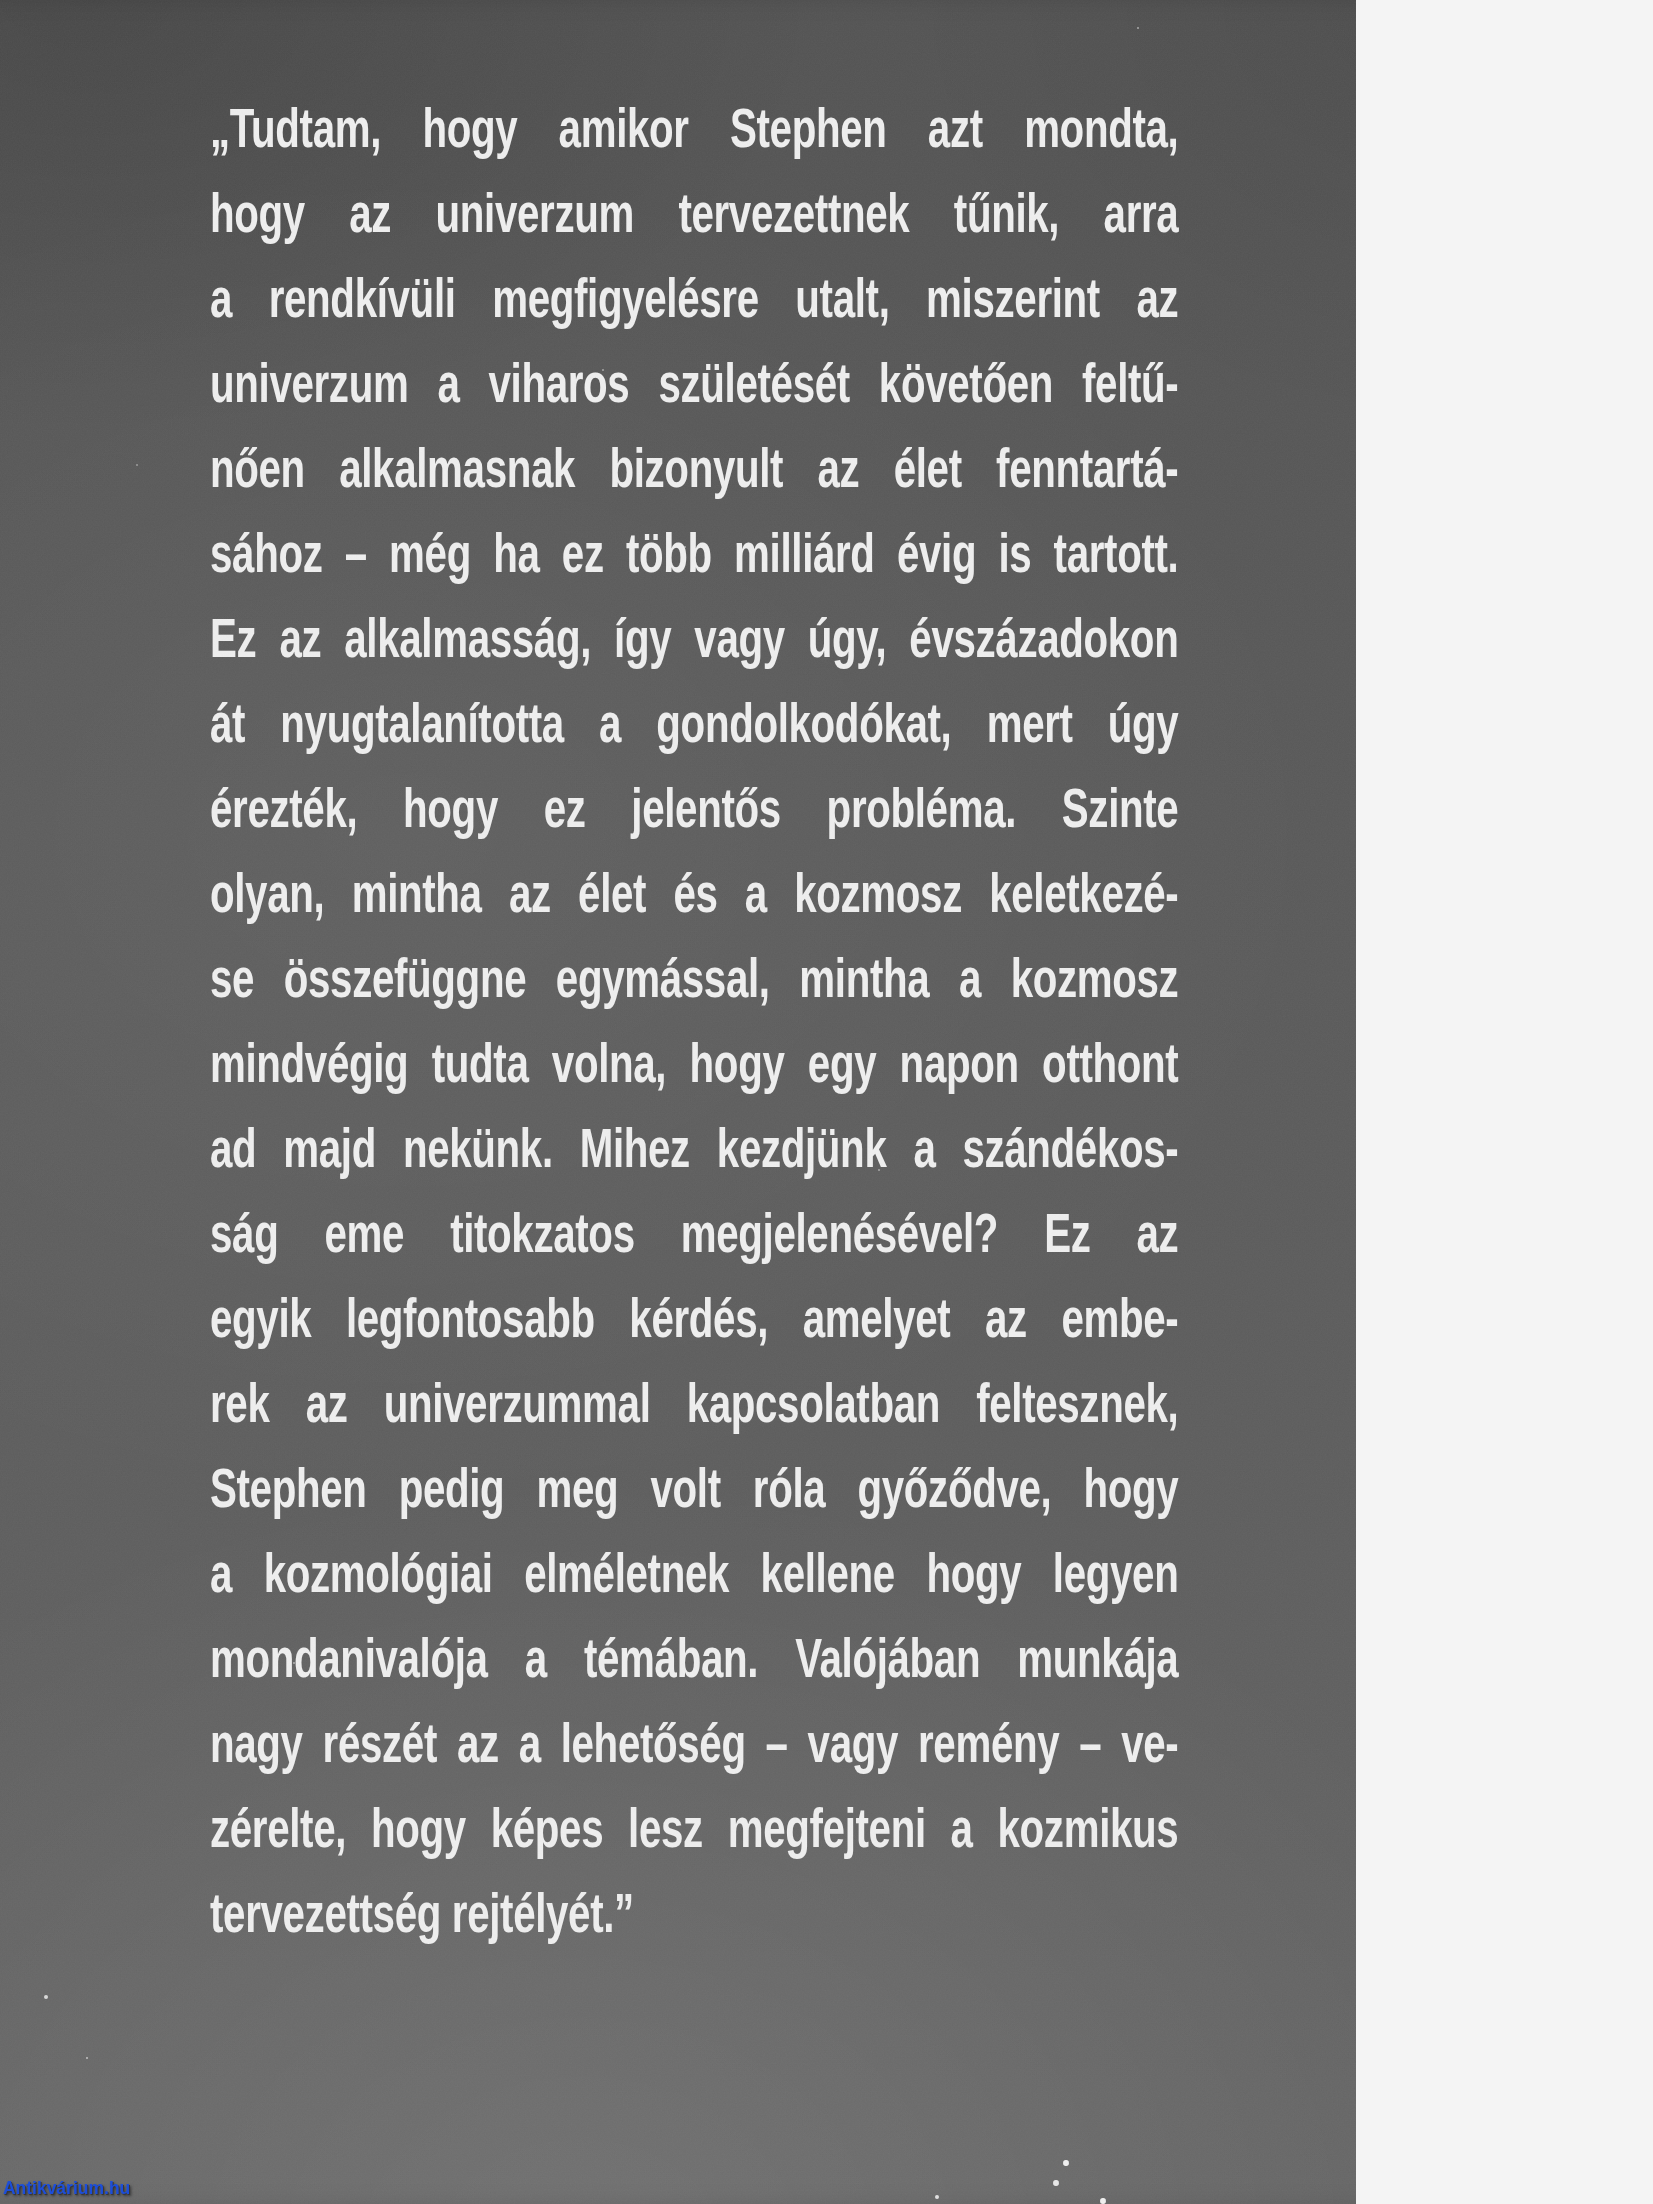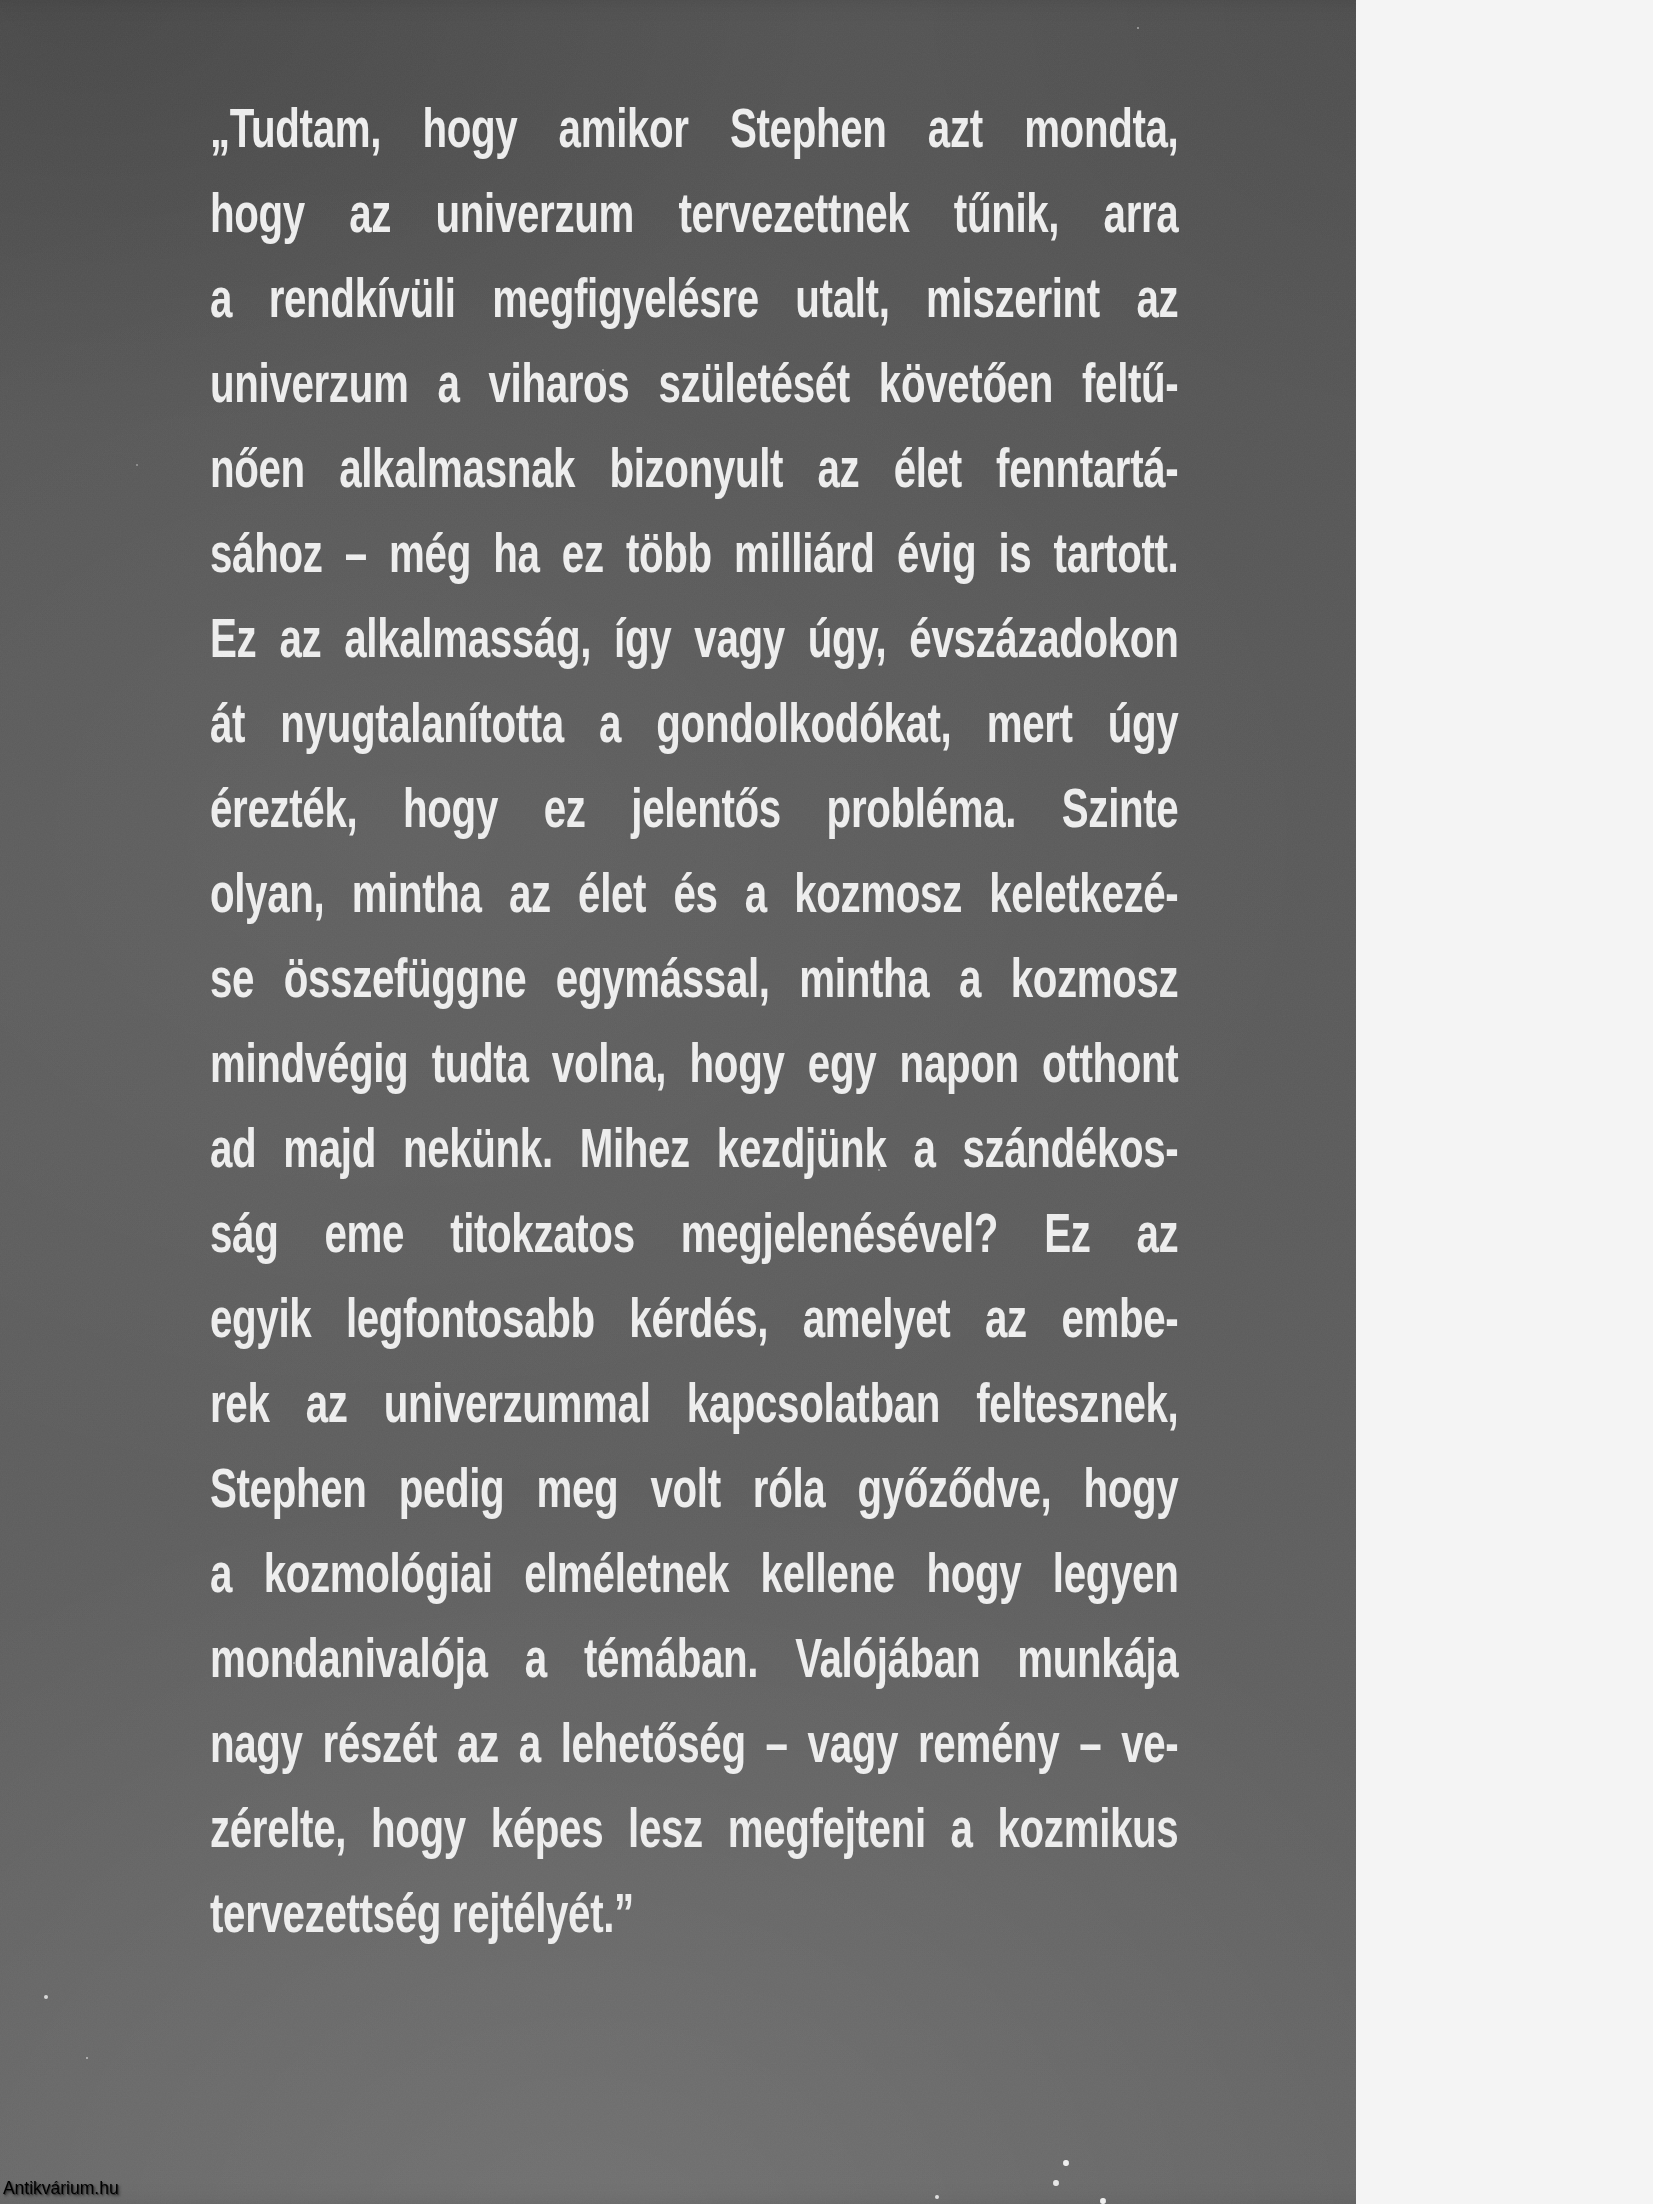--- a/index.html
+++ b/index.html
@@ -59,22 +59,22 @@
   }
   .quote .ln.last {
     text-align: left;
     text-align-last: left;
   }
   
   .watermark {
     position: absolute;
     left: 2.9px; top: 2178px;
     font-size: 17.5px;
-    font-weight: normal;
-    color: #000000;
+    font-weight: bold;
+    color: #1d4ed8;
     letter-spacing: 0px;
     text-shadow: 1px 1px 0 #383838, 1.9px 1.9px 2.9px rgba(0,0,0,0.55);
   }
   
   .specks {
     position: absolute;
     left: 0; top: 0;
     width: 1.9px; height: 1.9px;
     background: transparent;
     border-radius: 50%;

